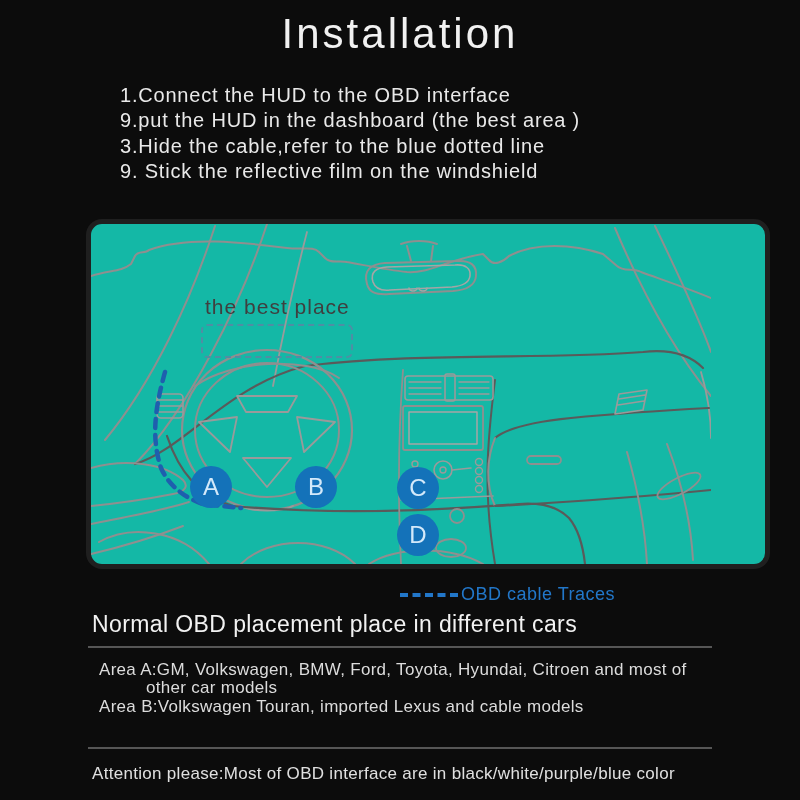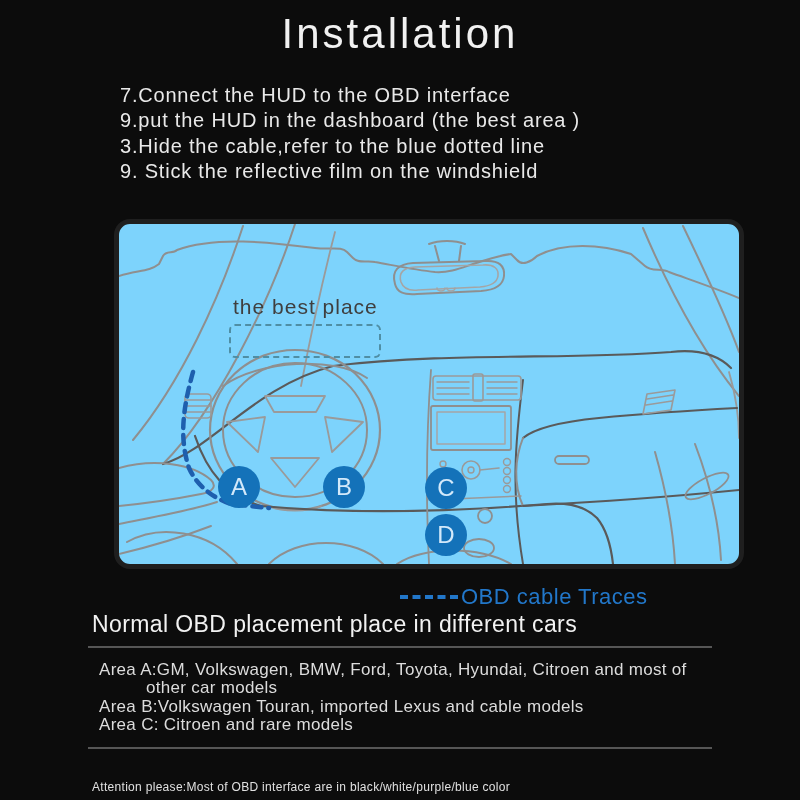--- a/index.html
+++ b/index.html
@@ -24,27 +24,26 @@
   
   #instructions{
     left:120px;top:83px;
     color:#e9e9e9;
     font-size:20px;letter-spacing:0.8px;
   }
   #instructions .instr-line{height:25.4px;line-height:25.4px;white-space:nowrap;}
 
   
   #panel{
-    left:86px;top:219px;width:630px;height:350px;
-    background:#7dd3fc;
+    left:86px;top:219px;width:684px;height:350px;
+    background:#14b8a6;
     border:5px solid #1f1f1f;
     border-radius:16px;
     box-sizing:border-box;
     overflow:hidden;
-    margin-left:28px;
   }
   #car-art{position:absolute;left:0;top:0;width:620px;height:340px;}
 
   #best-place-label{
     left:114px;top:71px;
     color:#3f3f3f;font-size:21px;letter-spacing:1px;white-space:nowrap;
   }
   #best-place-box{
     left:110px;top:100px;width:148px;height:30px;
     border:2px dashed #4f8ea4;border-radius:6px;
@@ -55,21 +54,21 @@
     background:#1472b9;
     color:#d3e9fa;font-size:24px;
     display:flex;align-items:center;justify-content:center;
     line-height:1;
   }
 
   
   #legend{
     left:400px;top:584px;
     display:flex;align-items:center;
-    color:#2277c9;font-size:22px;letter-spacing:0.5px;white-space:nowrap;justify-content:space-between;
+    color:#2277c9;font-size:18px;letter-spacing:0.5px;white-space:nowrap;justify-content:space-between;
   }
   #legend-dash{
     width:58px;height:0;
     border-top:4px dashed #2277c9;
     margin-right:3px;
   }
 
   
   #placement-heading{
     left:92px;top:611px;
@@ -83,30 +82,30 @@
   #area-list{
     left:99px;top:653px;
     color:#dcdcdc;font-size:17px;letter-spacing:0.3px;margin-top:8px;
   }
   #area-list .area-line{height:18.3px;line-height:18.3px;white-space:nowrap;}
   #area-list .indent{padding-left:47px;}
 
   
   #attention{
     left:92px;top:764px;
-    color:#e0e0e0;font-size:12px;letter-spacing:0.3px;white-space:nowrap;margin-top:16px;
+    color:#e0e0e0;font-size:17px;letter-spacing:0.3px;white-space:nowrap;
   }
 </style>
 </head>
 <body>
 
 <div id="title" class="abs">Installation</div>
 
 <div id="instructions" class="abs">
-  <div class="instr-line">7.Connect the HUD to the OBD interface</div>
+  <div class="instr-line">1.Connect the HUD to the OBD interface</div>
   <div class="instr-line">9.put the HUD in the dashboard (the best area )</div>
   <div class="instr-line">3.Hide the cable,refer to the blue dotted line</div>
   <div class="instr-line">9. Stick the reflective film on the windshield</div>
 </div>
 
 <div id="panel" class="abs">
   <svg id="car-art" viewBox="0 0 620 340" fill="none" stroke-linecap="round" stroke-linejoin="round">
 
     <path stroke="#8f8f8f" stroke-width="2" d="M 0,52 C 18,46 30,48 40,40 L 44,32 C 47,26 54,30 58,26 C 96,12 150,18 196,24 C 212,26 222,22 228,28 L 234,34 C 240,40 248,36 256,38 C 278,42 296,46 316,48 C 330,49 342,44 354,40 C 372,34 384,31 392,30 L 398,36 C 403,42 412,38 418,32 C 444,18 482,20 512,30 L 526,42 C 532,48 543,44 550,48 C 572,56 596,64 620,74"></path>
 
@@ -197,18 +196,17 @@
 </div>
 
 <div id="placement-heading" class="abs">Normal OBD placement place in different cars</div>
 
 <div id="divider-top" class="divider abs"></div>
 
 <div id="area-list" class="abs">
   <div class="area-line">Area A:GM, Volkswagen, BMW, Ford, Toyota, Hyundai, Citroen and most of</div>
   <div class="area-line indent">other car models</div>
   <div class="area-line">Area B:Volkswagen Touran, imported Lexus and cable models</div>
-  <div class="area-line">Area C: Citroen and rare models</div>
 </div>
 
 <div id="divider-bottom" class="divider abs"></div>
 
 <div id="attention" class="abs">Attention please:Most of OBD interface are in black/white/purple/blue color</div>
 
 </body></html>

